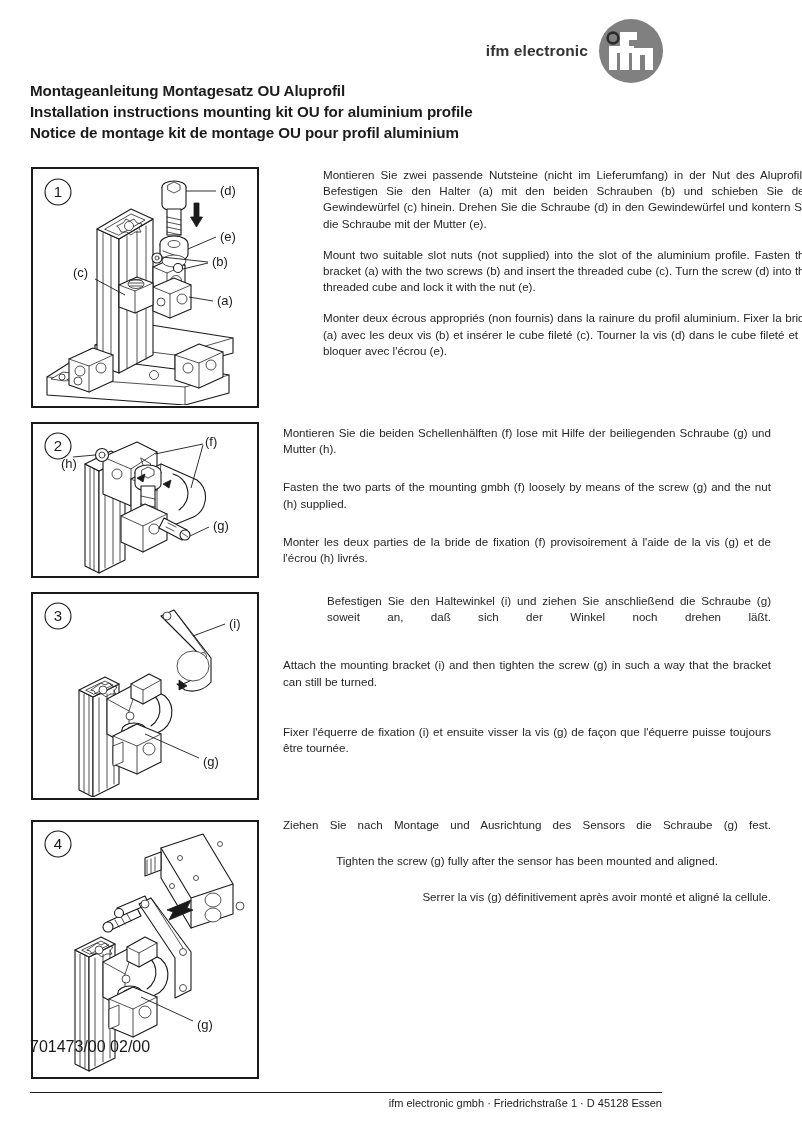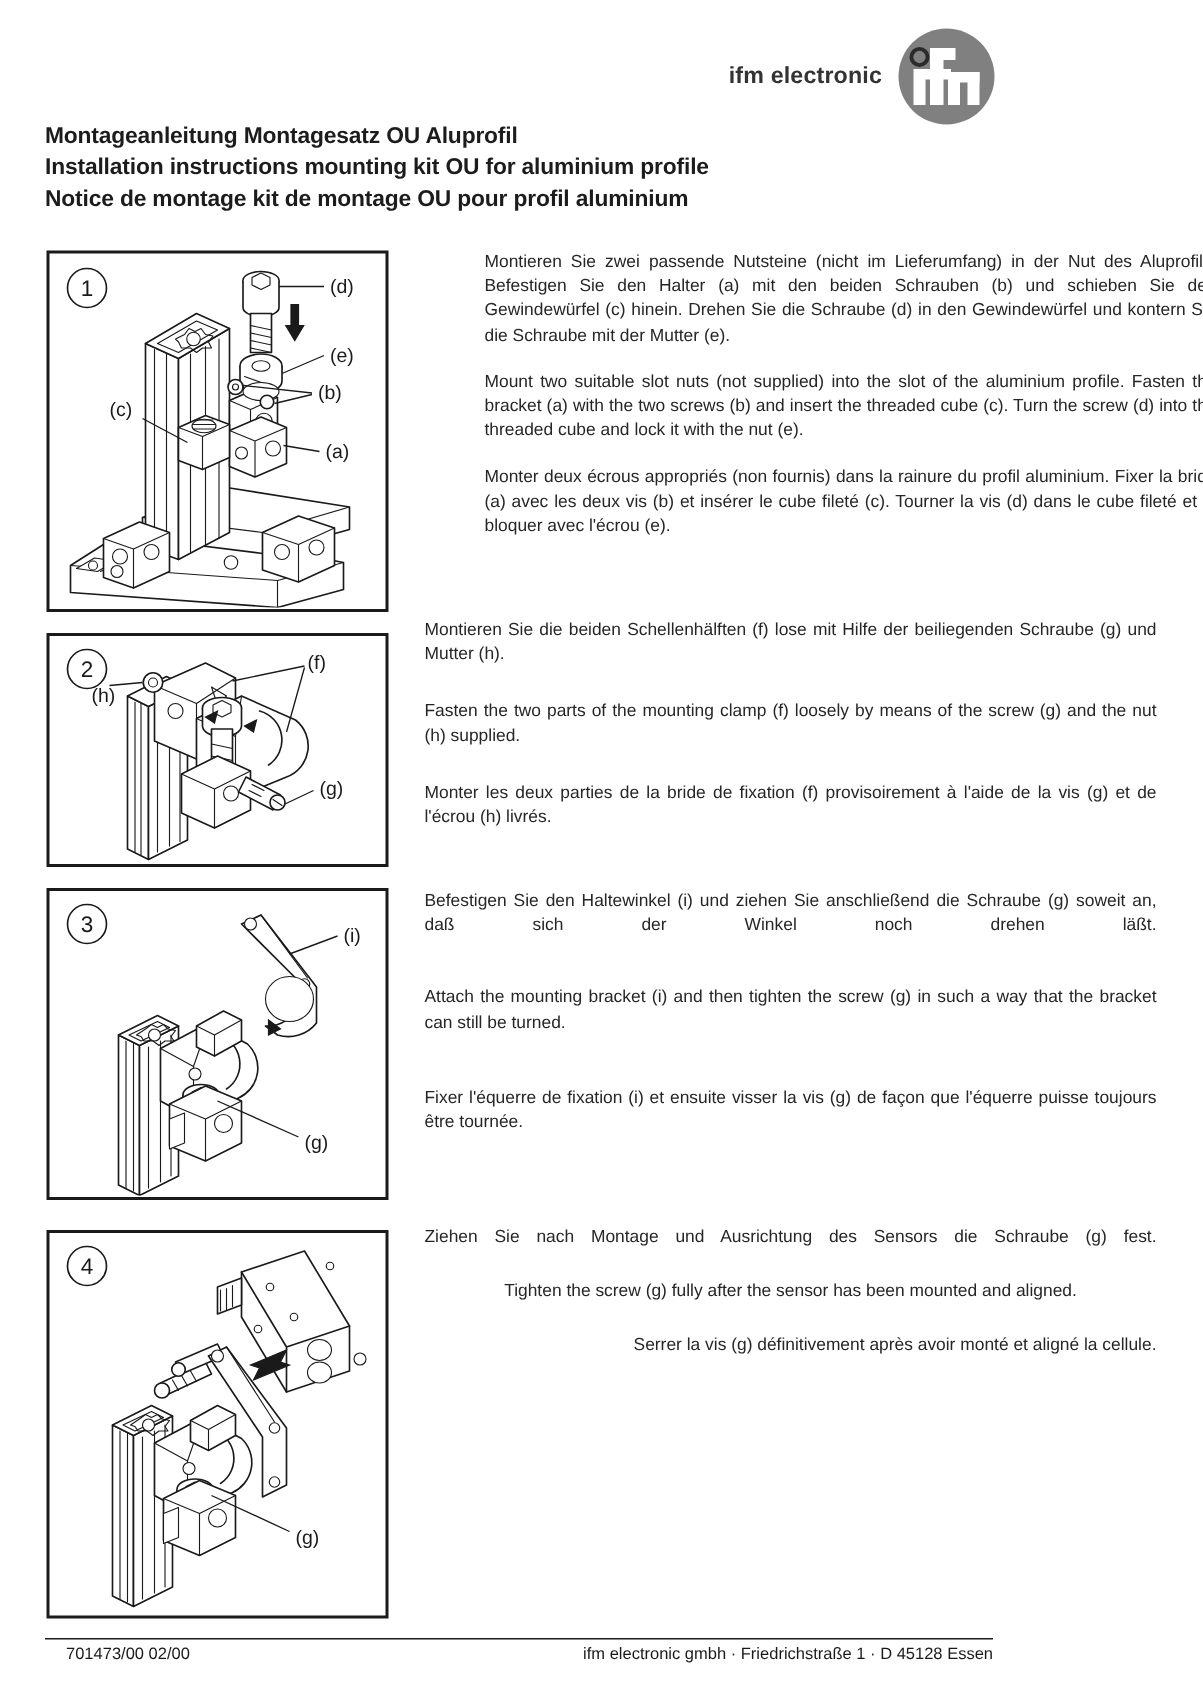--- a/index.html
+++ b/index.html
@@ -73,22 +73,22 @@
 
   
   .footer-rule {
     position: absolute;
     left: 30px; right: 30px;
     top: 1092px;
     border-top: 1.6px solid #1a1a1a;
   }
   .footer-left {
     position: absolute;
-    left: 30px; top: 1097px;
-    font-size: 11px; color: #1a1a1a; margin-left: 14px;
+    left: 30px; top: 1038px;
+    font-size: 16px; color: #1a1a1a;
   }
   .footer-right {
     position: absolute;
     right: 30px; top: 1097px;
     font-size: 11px; color: #1a1a1a;
     text-align: left;
   }
 
   
   .ln { fill: none; stroke: #1a1a1a; stroke-width: 1.1; stroke-linecap: round; stroke-linejoin: round; }
@@ -317,23 +317,23 @@
 
         <path class="leader" d="M157 112 L176 103"></path>
         <text x="180" y="106" class="lbl">(g)</text>
 
         <path class="leader" d="M62 31 L40 33"></path>
         <text x="28" y="44" class="lbl">(h)</text>
       </g>
     </svg>
   </div>
 
-  <div class="txt" style="top:412px;">
+  <div class="txt" style="top:425px;">
     <p>Montieren Sie die beiden Schellenhälften (f) lose mit Hilfe der beiliegenden Schraube (g) und Mutter (h).</p>
-    <p style="margin-top:22px;">Fasten the two parts of the mounting clamp (f) loosely by means of the screw (g) and the nut (h) supplied.</p>
+    <p style="margin-top:22px;">Fasten the two parts of the mounting gmbh (f) loosely by means of the screw (g) and the nut (h) supplied.</p>
     <p style="margin-top:22px;">Monter les deux parties de la bride de fixation (f) provisoirement à l'aide de la vis (g) et de l'écrou (h) livrés.</p>
   </div>
 
   <div class="fig" style="left:31px; top:592px; width:228px; height:208px;">
     <svg width="223" height="203" viewBox="0 0 223 203">
       <circle cx="25" cy="22" r="13" class="sf"></circle>
       <text x="25" y="27" class="num">3</text>
 
       <g>
         <path class="sf" d="M128 22 L141 16 L178 64 L178 88 A24 24 0 0 1 152 96 L144 90 A22 22 0 0 0 166 76 L166 60 Z"></path>
@@ -384,21 +384,21 @@
         <path class="leader" d="M160 42 L192 30"></path>
         <text x="196" y="34" class="lbl">(i)</text>
 
         <path class="leader" d="M112 140 L166 164"></path>
         <text x="170" y="172" class="lbl">(g)</text>
       </g>
     </svg>
   </div>
 
   <div class="txt nojust" style="top:593px;">
-    <p class="just-full" style="text-align:justify;">Befestigen Sie den Haltewinkel (i) und ziehen Sie anschließend die Schraube (g) soweit an, daß sich der Winkel noch drehen läßt.</p>
+    <p class="just-full" style="text-align:justify;margin-left:44px;">Befestigen Sie den Haltewinkel (i) und ziehen Sie anschließend die Schraube (g) soweit an, daß sich der Winkel noch drehen läßt.</p>
     <p style="margin-top:32px; text-align:justify;">Attach the mounting bracket (i) and then tighten the screw (g) in such a way that the bracket can still be turned.</p>
     <p style="margin-top:34px; text-align:justify;">Fixer l'équerre de fixation (i) et ensuite visser la vis (g) de façon que l'équerre puisse toujours être tournée.</p>
   </div>
 
   <div class="fig" style="left:31px; top:820px; width:228px; height:259px;">
     <svg width="223" height="254" viewBox="0 0 223 254">
       <circle cx="25" cy="22" r="13" class="sf"></circle>
       <text x="25" y="27" class="num">4</text>
 
       <g>

